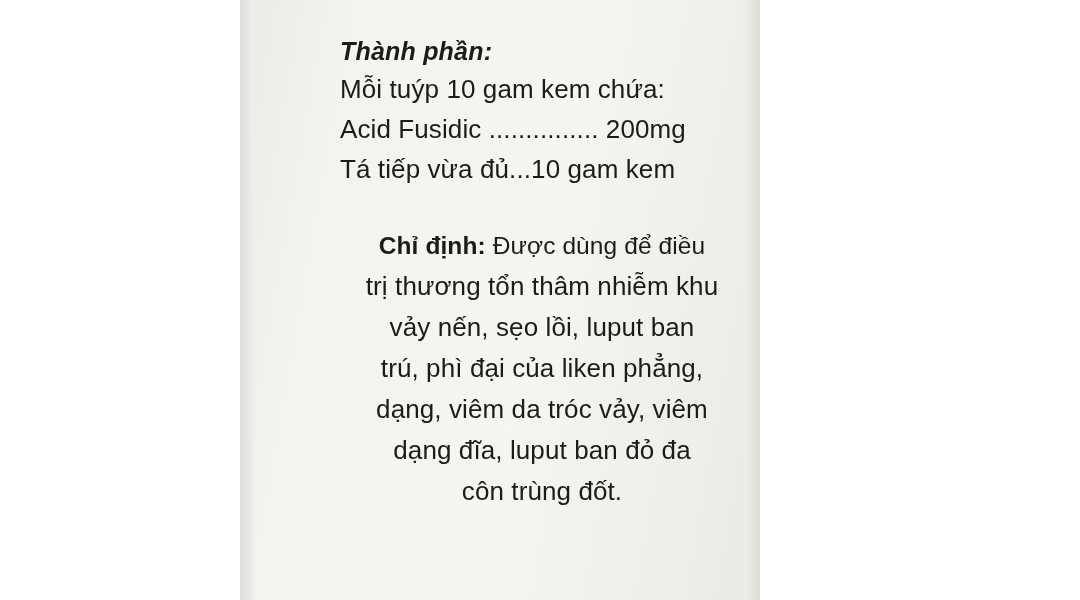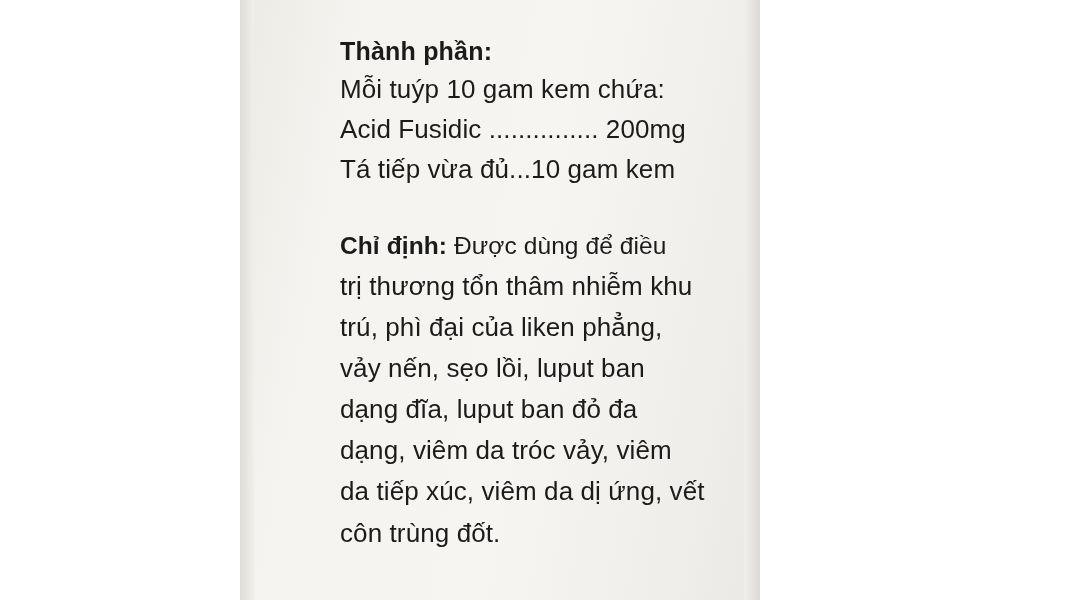--- a/index.html
+++ b/index.html
@@ -62,27 +62,29 @@
     width: 404px;
     color: #1b1b1b;
   }
 
   .section {
     margin-bottom: 0;
   }
 
   .section + .section {
     margin-top: 38px;
+    text-align: center;
   }
 
   .heading {
     font-size: 25px;
     font-weight: bold;
     line-height: 1.38;
     letter-spacing: 0.2px;
+    font-style: italic;
   }
 
   .line {
     font-size: 26px;
     line-height: 1.55;
     letter-spacing: 0.1px;
     white-space: pre-wrap;
   }
 
   .para {
@@ -118,25 +120,24 @@
         <div class="line">Tá tiếp vừa đủ...10 gam kem</div>
       </div>
 
       <div class="section">
         <div class="para">
           <span class="lead">Chỉ định:</span>
           <span>Được dùng để điều</span>
         </div>
         <div class="para-lines">
           <div class="line">trị thương tổn thâm nhiễm khu</div>
+          <div class="line">vảy nến, sẹo lồi, luput ban</div>
           <div class="line">trú, phì đại của liken phẳng,</div>
-          <div class="line">vảy nến, sẹo lồi, luput ban</div>
+          <div class="line">dạng, viêm da tróc vảy, viêm</div>
           <div class="line">dạng đĩa, luput ban đỏ đa</div>
-          <div class="line">dạng, viêm da tróc vảy, viêm</div>
-          <div class="line">da tiếp xúc, viêm da dị ứng, vết</div>
           <div class="line">côn trùng đốt.</div>
         </div>
       </div>
 
     </div>
   </div>
 
 </div>
 
 </body></html>

